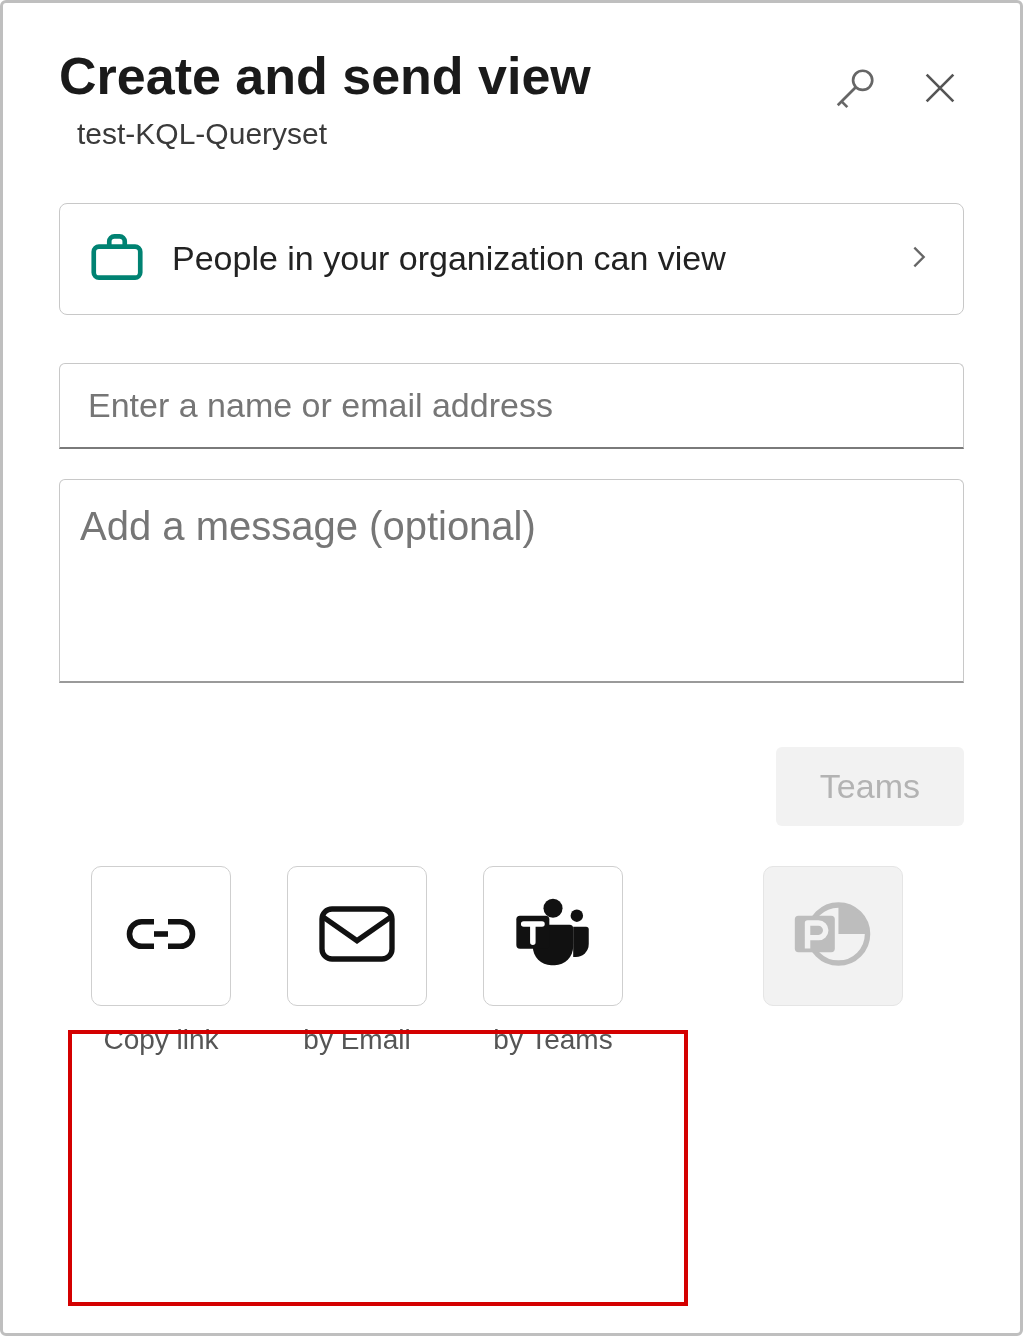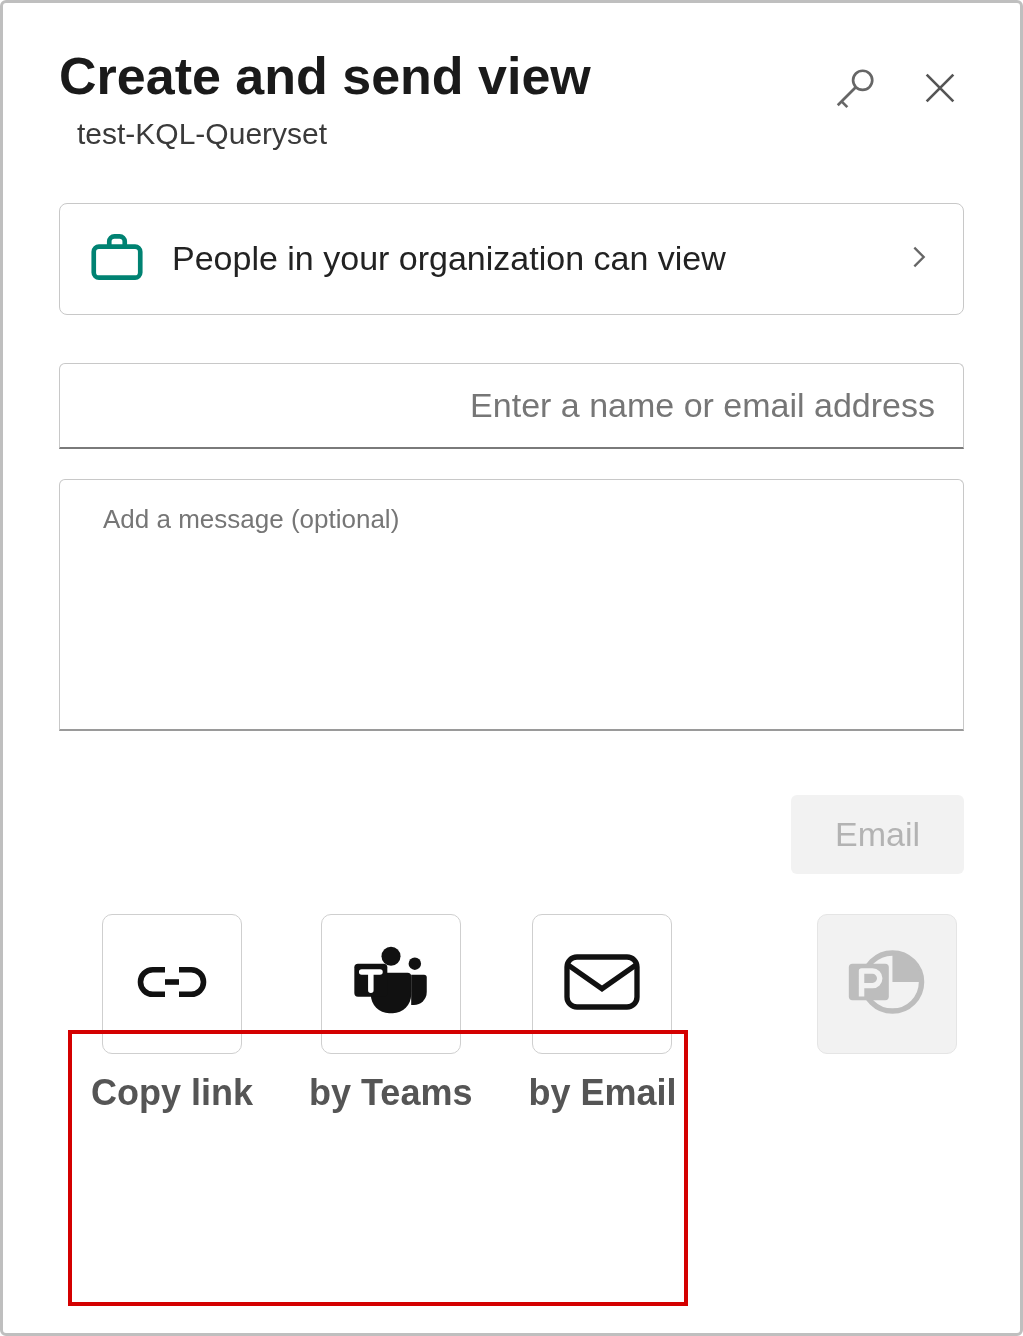--- a/index.html
+++ b/index.html
@@ -87,34 +87,33 @@
       margin-top: 48px;
       width: 100%;
       border: 1px solid #c8c8c8;
       border-bottom: 2px solid #7a7a7a;
       border-radius: 6px 6px 0 0;
       padding: 22px 28px;
       font-size: 34px;
       font-family: inherit;
       color: #222;
       outline: none;
-      text-align: right;
     }
     .name-input::placeholder {
       color: #767676;
     }
     .message-input {
       margin-top: 30px;
       width: 100%;
-      height: 252px;
+      height: 204px;
       border: 1px solid #c8c8c8;
       border-bottom: 2px solid #9a9a9a;
       border-radius: 6px 6px 0 0;
-      padding: 24px 43px;
-      font-size: 26px;
+      padding: 24px 20px;
+      font-size: 40px;
       font-family: inherit;
       color: #222;
       outline: none;
       resize: none;
     }
     .message-input::placeholder {
       color: #767676;
     }
     .send-row {
       margin-top: 60px;
@@ -153,23 +152,22 @@
       align-items: center;
       justify-content: center;
       background: #fff;
     }
     .action-box.disabled {
       background: #f2f2f2;
       border-color: #e5e5e5;
     }
     .action-label {
       margin-top: 18px;
-      font-size: 36px;
+      font-size: 28px;
       color: #555;
-      font-weight: bold;
     }
     .action-label.disabled {
       color: #b5b5b5;
     }
     .highlight-box {
       position: absolute;
       border: 4px solid #d40000;
       pointer-events: none;
       left: 65px;
       bottom: 27px;
@@ -223,66 +221,66 @@
         <path d="M8 4 L16 12 L8 20"></path>
       </svg>
     </span>
   </div>
 
   <input type="text" class="name-input" placeholder="Enter a name or email address" style="">
 
   <textarea class="message-input" placeholder="Add a message (optional)" style=""></textarea>
 
   <div class="send-row">
-    <button class="send-btn" disabled="">Email</button>
+    <button class="send-btn" disabled="">Teams</button>
   </div>
 
   <div class="actions-row">
 
     <div class="action-item">
       <div class="action-box">
         <span>
           <svg width="84" height="52" viewBox="0 0 48 24" fill="none" stroke="#111" stroke-width="3.2">
             <path d="M20 12 h8"></path>
             <path d="M20 5 h-7 a7 7 0 0 0 0 14 h7"></path>
             <path d="M28 5 h7 a7 7 0 0 1 0 14 h-7"></path>
           </svg>
         </span>
       </div>
       <div class="action-label">Copy link</div>
+    </div>
+
+    <div class="action-item">
+      <div class="action-box">
+        <span>
+          <svg width="84" height="60" viewBox="0 0 24 18" fill="none" stroke="#111" stroke-width="1.6">
+            <rect x="1.5" y="1.5" width="21" height="15" rx="3"></rect>
+            <path d="M2 4 L12 11 L22 4"></path>
+          </svg>
+        </span>
+      </div>
+      <div class="action-label">by Email</div>
     </div>
 
     <div class="action-item">
       <div class="action-box">
         <span>
           <svg width="88" height="82" viewBox="0 0 48 44">
             <circle cx="24" cy="8" r="5.2" fill="#111"></circle>
             <circle cx="37" cy="12" r="3.4" fill="#111"></circle>
             <path d="M15 17 h18 a2 2 0 0 1 2 2 v10 a10 10 0 0 1 -10 10 h-2 a10 10 0 0 1 -10 -10 v-10 a2 2 0 0 1 2 -2 z" fill="#111"></path>
             <path d="M35 18 h7 a1.5 1.5 0 0 1 1.5 1.5 v8 a7 7 0 0 1 -7 7 h-1.5 z" fill="#111"></path>
             <rect x="4" y="12" width="18" height="18" rx="2" fill="#111"></rect>
             <path d="M8 16.5 h10 M13 16.5 v10" stroke="#fff" stroke-width="3" stroke-linecap="round"></path>
           </svg>
         </span>
       </div>
       <div class="action-label">by Teams</div>
     </div>
 
-    <div class="action-item">
-      <div class="action-box">
-        <span>
-          <svg width="84" height="60" viewBox="0 0 24 18" fill="none" stroke="#111" stroke-width="1.6">
-            <rect x="1.5" y="1.5" width="21" height="15" rx="3"></rect>
-            <path d="M2 4 L12 11 L22 4"></path>
-          </svg>
-        </span>
-      </div>
-      <div class="action-label">by Email</div>
-    </div>
-
     <div class="spacer"></div>
 
     <div class="action-item">
       <div class="action-box disabled">
         <span>
           <svg width="88" height="80" viewBox="0 0 48 44">
             <circle cx="27" cy="22" r="16" fill="none" stroke="#bdbdbd" stroke-width="3"></circle>
             <path d="M27 6 a16 16 0 0 1 16 16 h-16 z" fill="#bdbdbd"></path>
             <rect x="3" y="12" width="22" height="20" rx="2" fill="#bdbdbd"></rect>
             <path d="M10 16 h6 a4 4 0 0 1 0 8 h-6 z M10 16 v14" fill="none" stroke="#f2f2f2" stroke-width="3" stroke-linejoin="round"></path>

